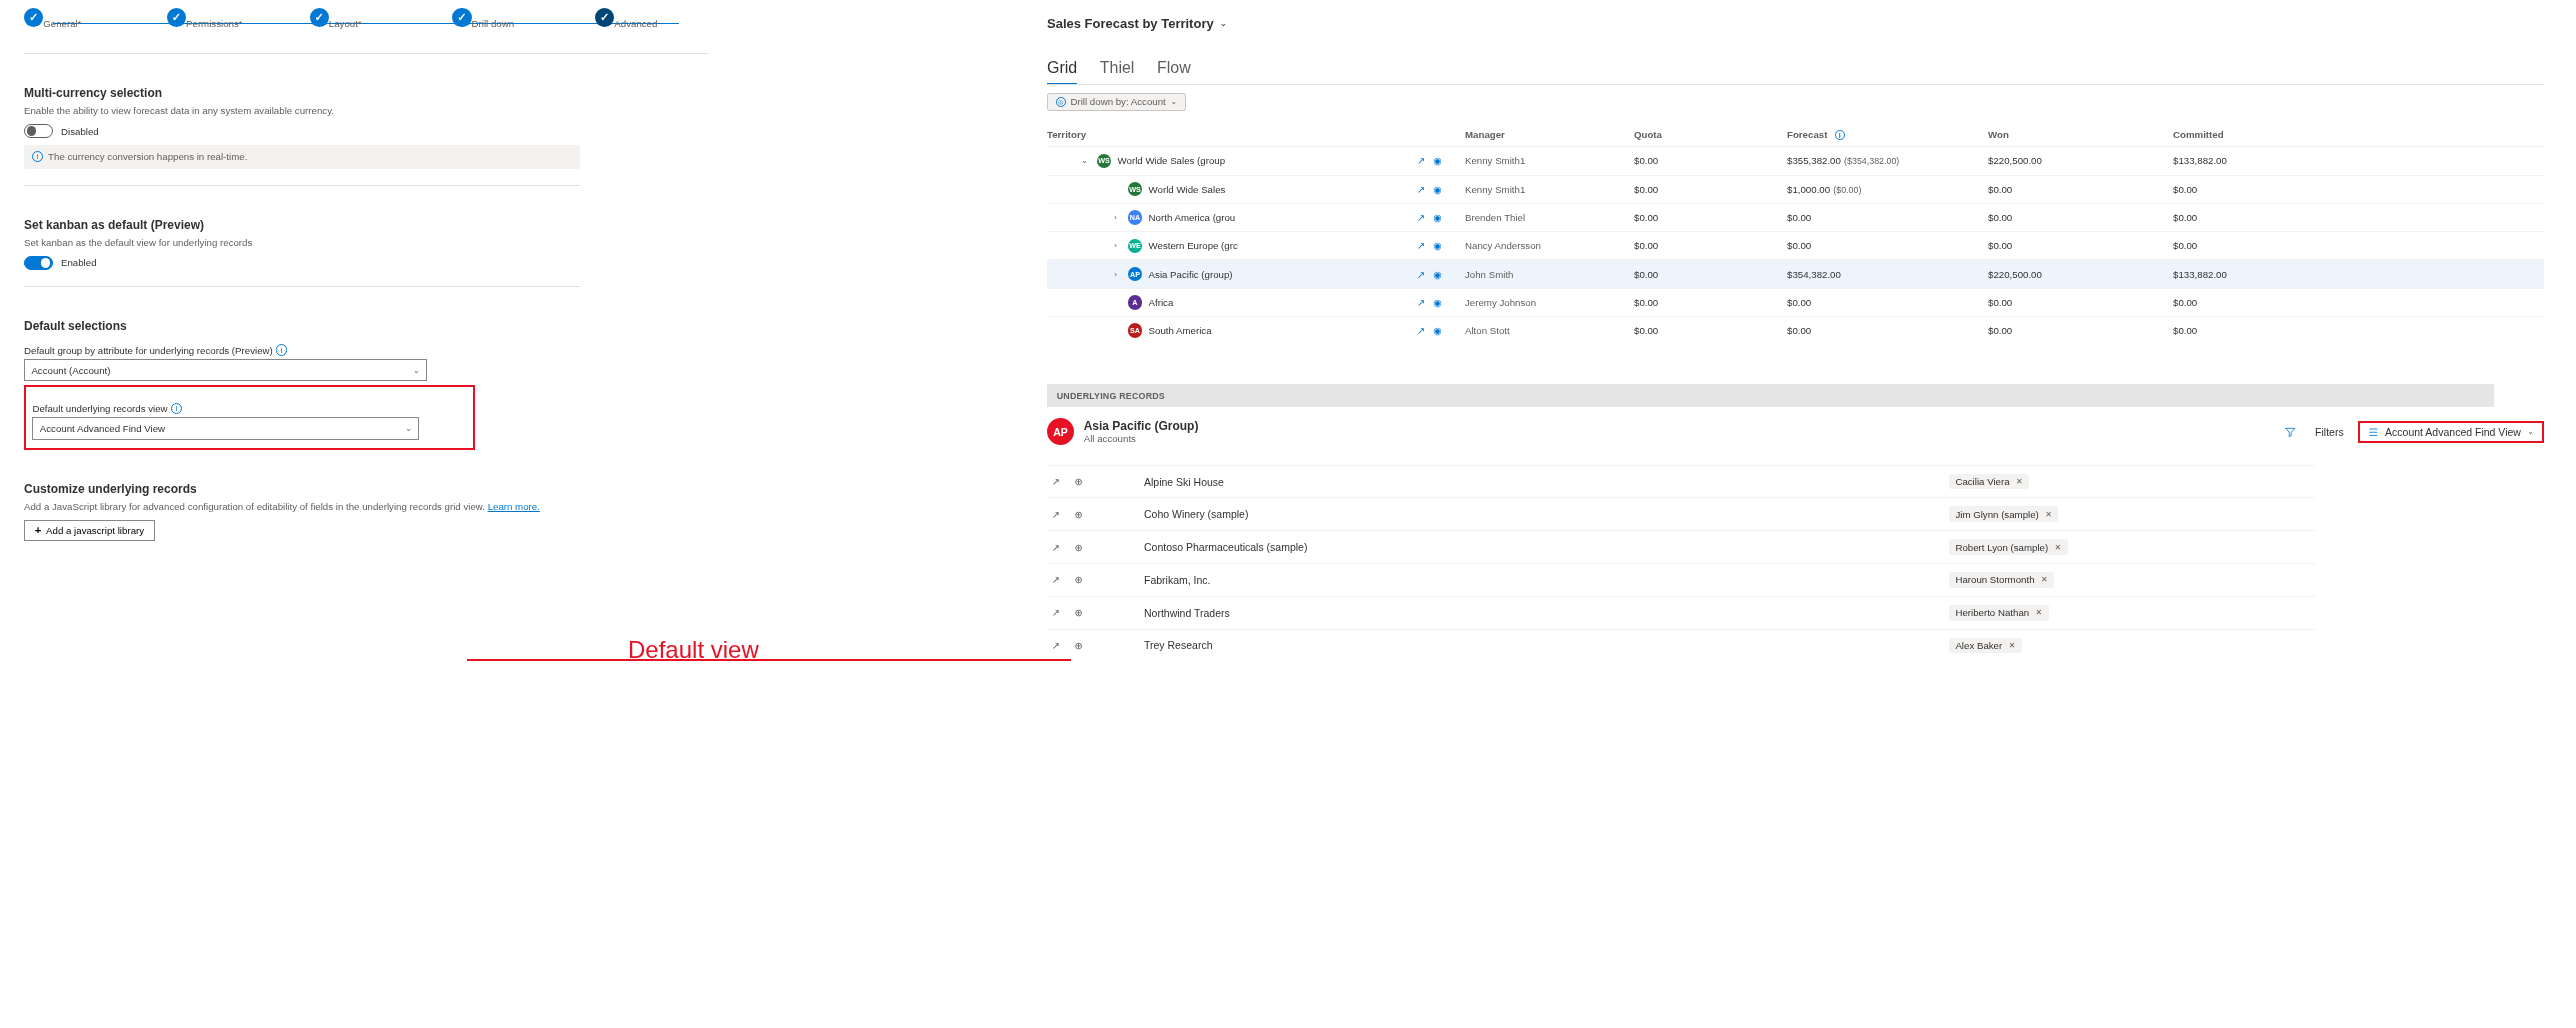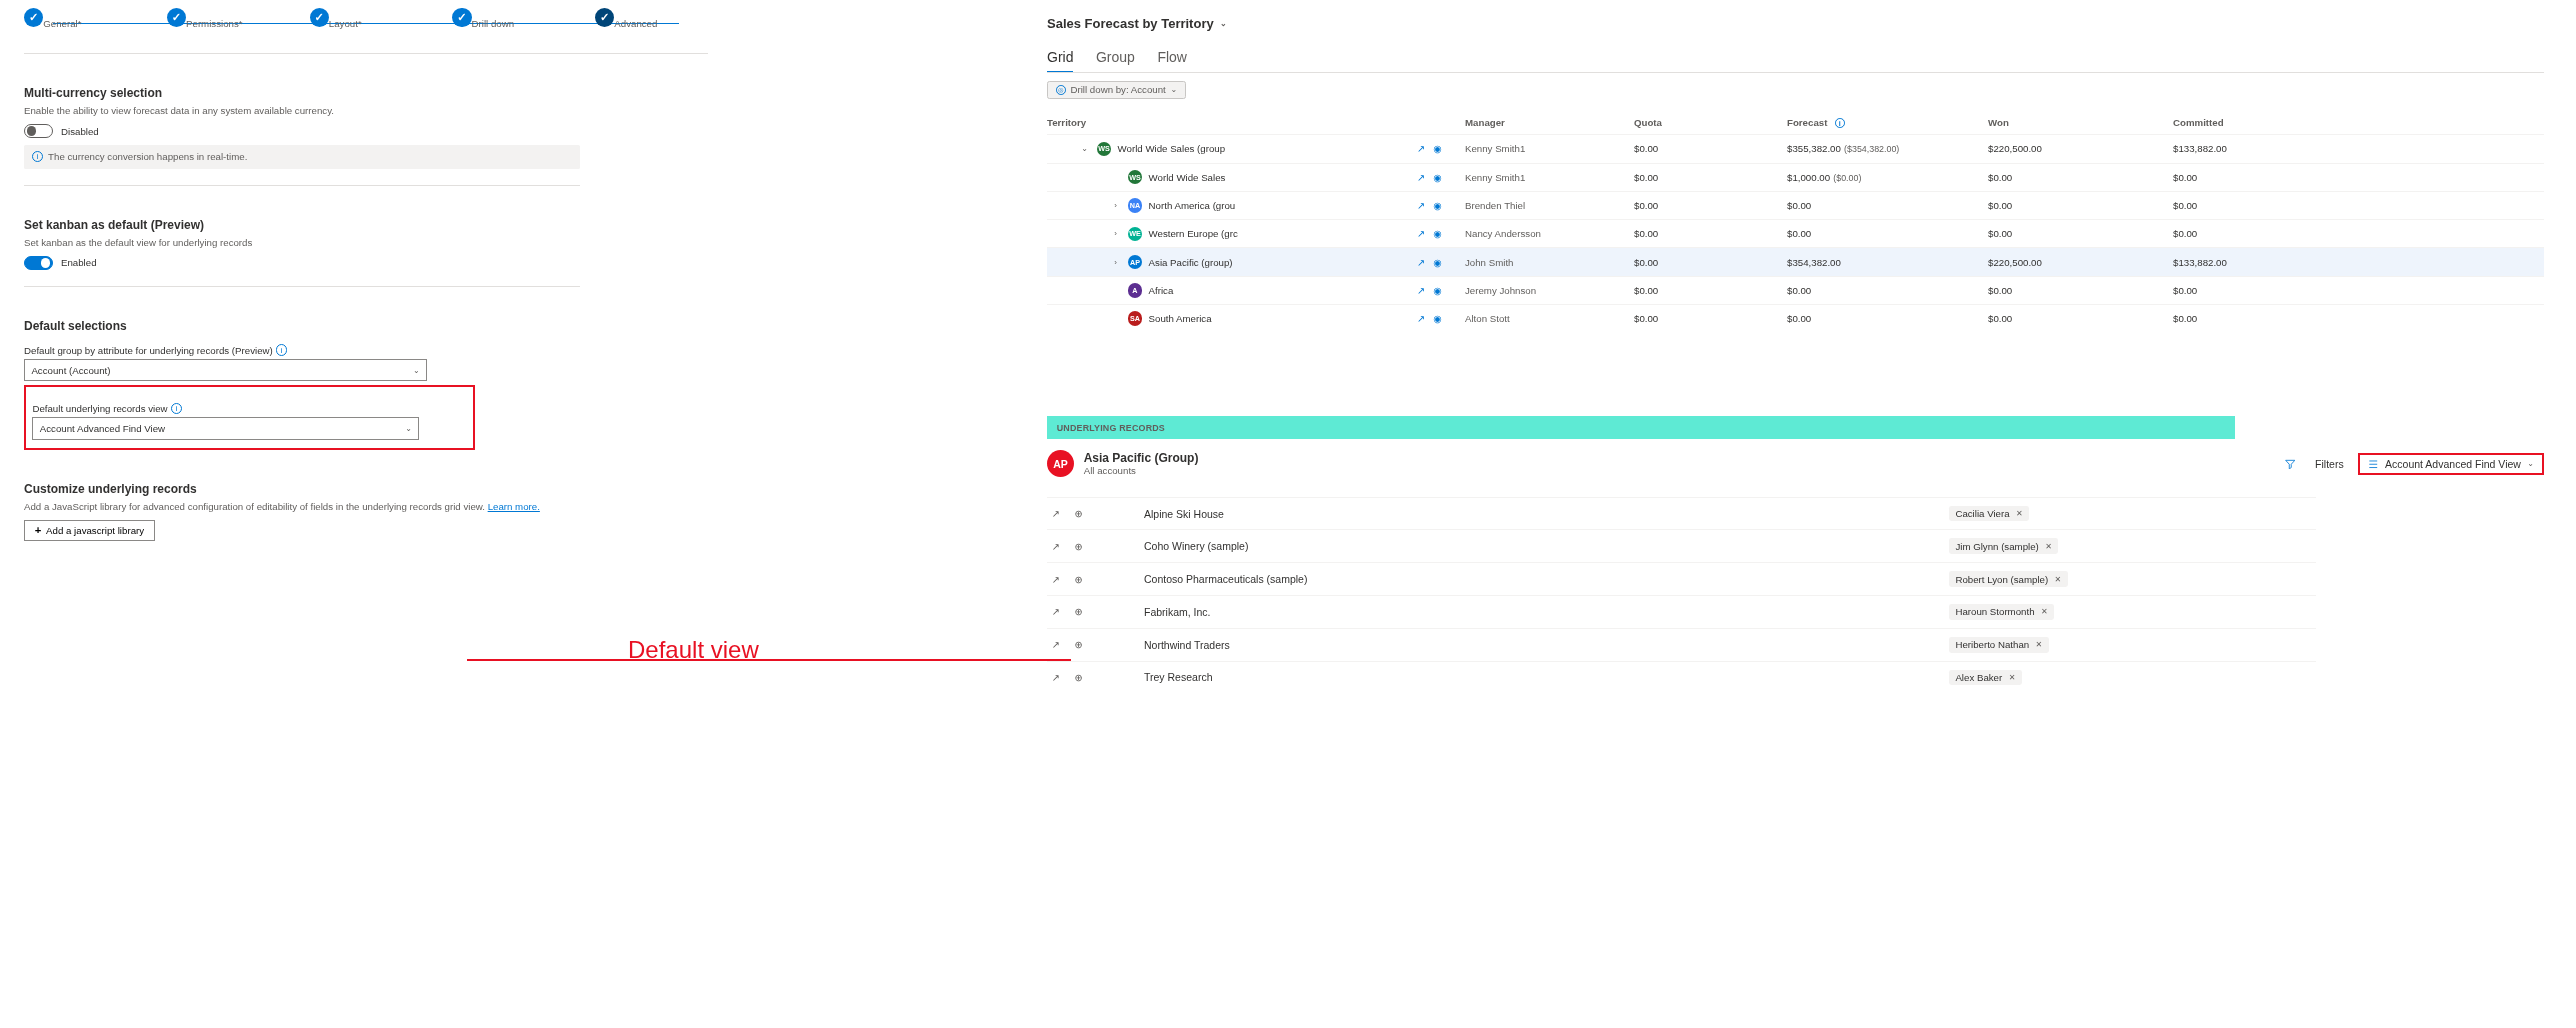--- a/index.html
+++ b/index.html
@@ -47,21 +47,21 @@
 .link { color:#0078d4; text-decoration:underline; cursor:pointer;}
 
 
 .annot { position:absolute; left:628px; top:636px; color:#e81123; font-size:24px; pointer-events:none;}
 .annot-line { position:absolute; top:659px; left:467px; width:604px; height:2.4px; background:#e81123; pointer-events:none;}
 .annot-line2 { position:absolute; top:659px; left:882px; width:189px; height:2.4px; background:#e81123; pointer-events:none;}
 
 
 .rp-title { font-size:13px; font-weight:600; display:flex; align-items:center; gap:6.4px; }
 .tabs { display:flex; gap:22.5px; border-bottom:0.8px solid #e1dfdd; margin-top:11.3px;}
-.tab { padding:6.4px 0; font-size:14px; color:#605e5c; cursor:pointer;}
+.tab { padding:6.4px 0; font-size:16px; color:#605e5c; cursor:pointer;margin-top:10px;}
 .tab.active { color:#323130; border-bottom:1.6px solid #0078d4; }
 
 .pill { display:inline-flex; align-items:center; gap:4.8px; border:0.8px solid #c8c6c4; border-radius:2.4px; padding:2.4px 8px; font-size:9.7px; color:#605e5c; margin-top:8px; background:#f3f2f1;}
 .pill .dot { width:9.7px;height:9.7px;border:0.8px solid #0078d4;border-radius:50%; display:inline-flex;align-items:center;justify-content:center;font-size:6.4px;color:#0078d4;}
 
 
 .grid { margin-top:11.3px; width:100%; }
 .grid-header, .grid-row { display:grid; grid-template-columns: 370px 48px 169px 153px 201px 185px 137px; align-items:center; font-size:9.7px; }
 .grid-header { color:#605e5c; font-weight:600; padding:6.4px 0; }
 .grid-row { padding:6.4px 0; border-top:0.8px solid #f3f2f1;}
@@ -70,21 +70,21 @@
 .indent1 { padding-left:32px;} .indent2 { padding-left:63px;}
 .expand { width:11.3px; color:#605e5c; font-size:8px; text-align:center;}
 .avatar { width:14.5px; height:14.5px; border-radius:50%; color:#fff; font-size:7.2px; font-weight:600; display:inline-flex; align-items:center; justify-content:center;}
 .ws{background:#227739;} .na{background:#3b82f6;} .we{background:#00b294;} .ap{background:#0078d4;} .af{background:#5c2e91;} .sa{background:#b91c1c;}
 .row-icons { display:flex; gap:8px; color:#0078d4; font-size:9.7px;}
 .row-icons span{cursor:pointer;}
 .num { color:#323130; }
 .sub-num { color:#605e5c; font-size:8.9px; margin-left:3.2px;}
 
 
-.under { margin-top:84px; background:#5eead4; padding:6.4px 9.7px; font-size:8.9px; font-weight:600; letter-spacing:0.2px; color:#605e5c; width:1188px;}
+.under { margin-top:40px; background:#e5e5e5; padding:6.4px 9.7px; font-size:8.9px; font-weight:600; letter-spacing:0.2px; color:#605e5c; width:1447px;}
 .under-head { display:flex; align-items:center; justify-content:space-between; margin-top:11.3px; }
 .under-left { display:flex; align-items:center; gap:9.7px;}
 .big-av { width:27px;height:27px;border-radius:50%;background:#e81123;color:#fff;display:flex;align-items:center;justify-content:center;font-weight:600;font-size:10.5px;}
 .under-title { font-size:12px; font-weight:600;}
 .under-sub { font-size:9.7px; color:#605e5c;}
 .under-right { display:flex; align-items:center; gap:14.5px;}
 .filter-btn { display:flex; align-items:center; gap:20px; font-size:10.5px; color:#323130; cursor:pointer;}
 .view-sel { display:flex; align-items:center; gap:6.4px; font-size:10.5px; cursor:pointer;}
 .red-box2 { border:2.4px solid #e81123; padding:3.2px 8px;}
 
@@ -189,21 +189,21 @@
     </div>
   </div>
 
   <div class="right-pane">
     <div class="rp-title">
       <span>Sales Forecast by Territory</span>
       <span class="chev">⌄</span>
     </div>
     <div class="tabs">
       <div class="tab active">Grid</div>
-      <div class="tab">Group</div>
+      <div class="tab">Thiel</div>
       <div class="tab">Flow</div>
     </div>
     <div class="pill">
       <span class="dot">◎</span>
       <span>Drill down by: Account</span>
       <span class="chev">⌄</span>
     </div>
 
     <div class="grid">
       <div class="grid-header">

